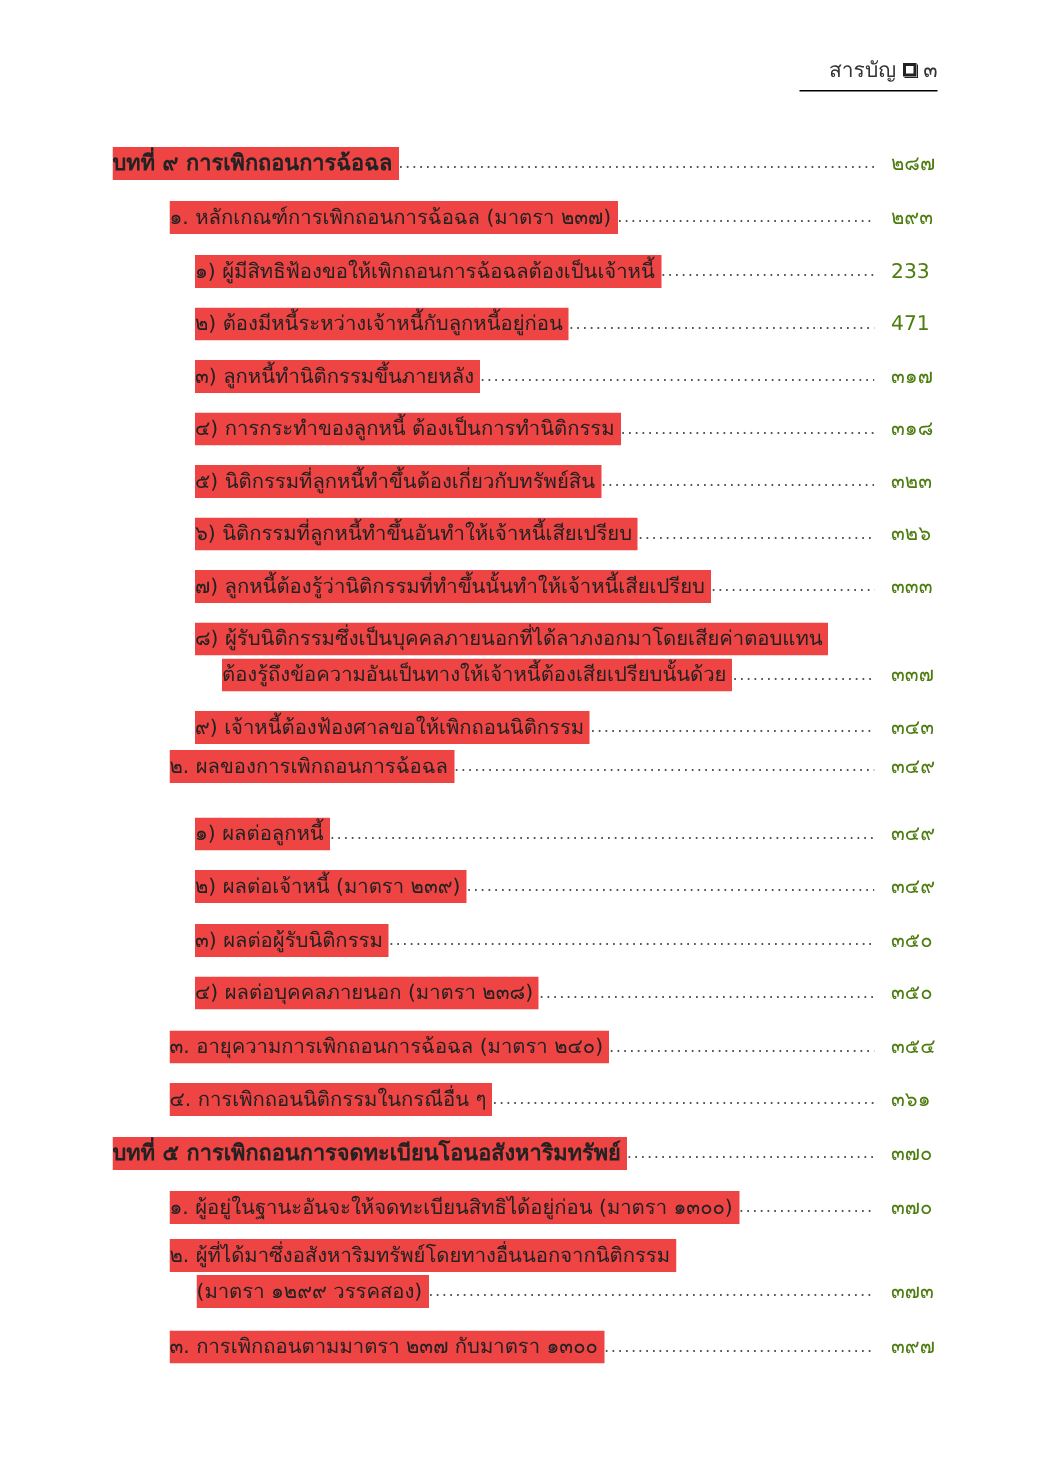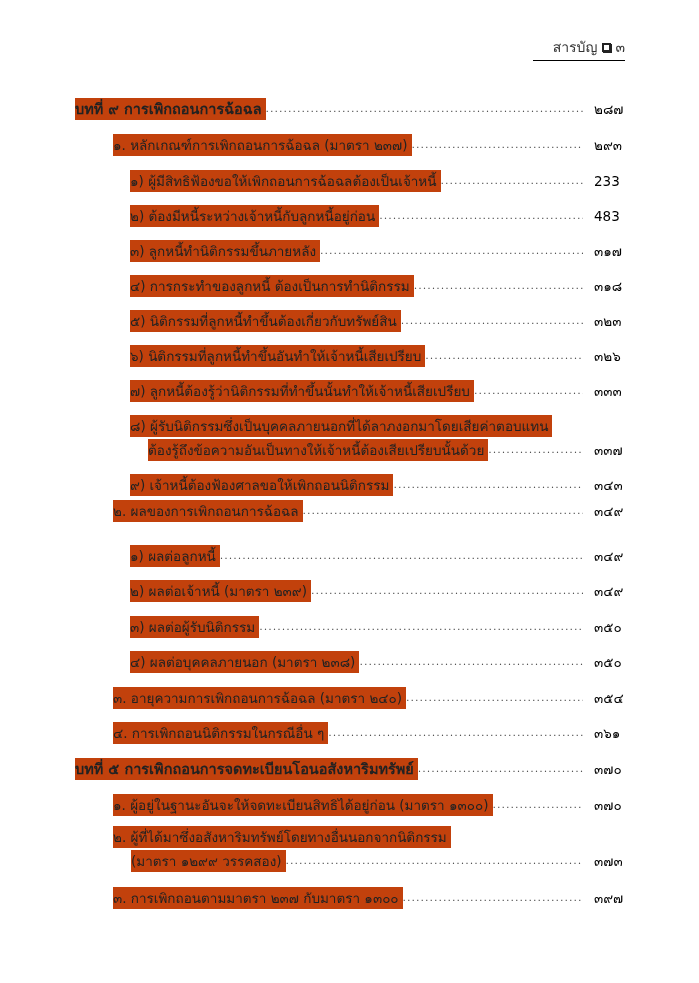--- a/index.html
+++ b/index.html
@@ -54,37 +54,37 @@
     .row .title-wrap {
       position: absolute;
       right: 116px;
       display: flex;
       overflow: hidden;
       white-space: nowrap;
     }
     .row .title-text {
       flex: 0 0 auto;
       padding-right: 4px;
-      background: #c2410c;
+      background: #ef4444;
     }
     .row .leader {
       flex: 1 1 auto;
       overflow: hidden;
       color: #555;
       letter-spacing: 1px;
       font-size: 11px;
     }
     .row .leader::after {
       content: "................................................................................................................................................................................................................";
     }
     .row .page-num {
       position: absolute;
       left: 594px;
       width: 40px;
-      color: #000000;
+      color: #4d7c0f;
     }
     .row.chapter {
       font-weight: bold;
       font-size: 14.5px;
       font-family: "DejaVu Serif", "Liberation Serif", serif;
     }
     .row.chapter .page-num, .row.chapter .leader {
       font-weight: normal;
       font-family: "DejaVu Sans", "Liberation Sans", sans-serif;
       font-size: 13.5px;
@@ -123,21 +123,21 @@
         <span class="title-text"><span>๑)</span> <span>ผู้มีสิทธิฟ้องขอให้เพิกถอนการฉ้อฉลต้องเป็นเจ้าหนี้</span></span>
         <span class="leader"></span>
       </div>
       <span class="page-num">233</span>
     </div>
     <div class="row l2" style="top: 205px;">
       <div class="title-wrap">
         <span class="title-text"><span>๒)</span> <span>ต้องมีหนี้ระหว่างเจ้าหนี้กับลูกหนี้อยู่ก่อน</span></span>
         <span class="leader"></span>
       </div>
-      <span class="page-num">483</span>
+      <span class="page-num">471</span>
     </div>
     <div class="row l2" style="top: 240px;">
       <div class="title-wrap">
         <span class="title-text"><span>๓)</span> <span>ลูกหนี้ทำนิติกรรมขึ้นภายหลัง</span></span>
         <span class="leader"></span>
       </div>
       <span class="page-num">๓๑๗</span>
     </div>
     <div class="row l2" style="top: 275px;">
       <div class="title-wrap">

